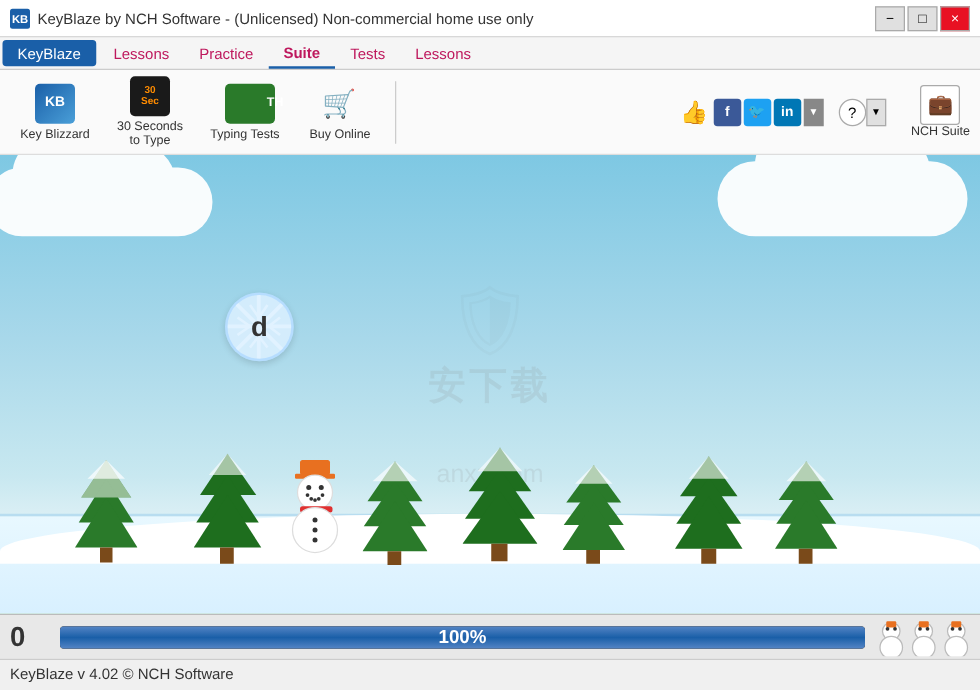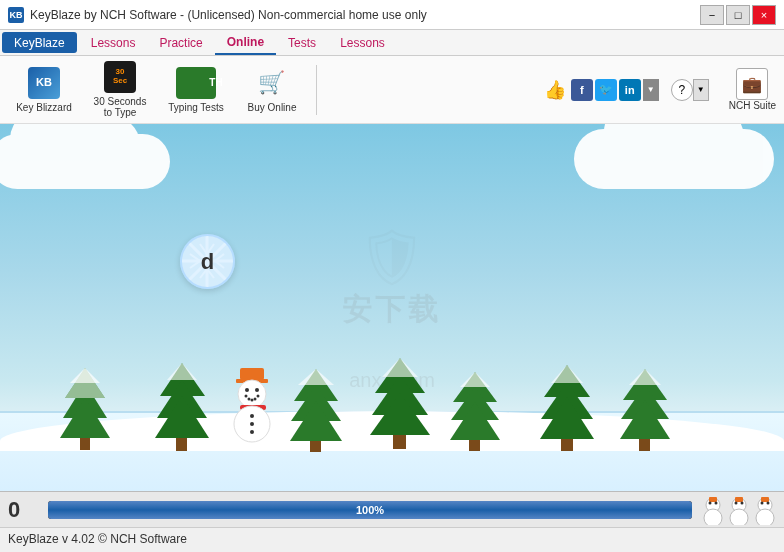--- a/index.html
+++ b/index.html
@@ -60,21 +60,21 @@
       height: 58px;
       cursor: pointer;
       border: 1px solid transparent;
       border-radius: 3px;
       padding: 4px;
       font-size: 10px;
       color: #333;
       text-align: center;
       gap: 3px;
     }
-    .tool-icon { width: 32px; height: 32px; display: flex; align-items: center; justify-content: center; }
+    .tool-icon { width: 32px; height: 32px; display: flex; align-items: center; }
     .toolbar-divider { width: 1px; height: 50px; background: #ccc; margin: 0 4px; }
     .toolbar-right { margin-left: auto; display: flex; align-items: center; gap: 4px; }
     .toolbar-social { display: flex; gap: 2px; }
     .social-btn { width: 22px; height: 22px; display: flex; align-items: center; justify-content: center; border-radius: 3px; cursor: pointer; font-size: 11px; font-weight: bold; color: white; }
     .social-fb { background: #3b5998; }
     .social-tw { background: #1da1f2; }
     .social-li { background: #0077b5; }
     .social-drop { background: #888; width: 16px; }
     .help-btn { width: 22px; height: 22px; border: 1px solid #aaa; border-radius: 50%; display: flex; align-items: center; justify-content: center; cursor: pointer; background: white; font-size: 12px; }
     .help-drop { background: #e0e0e0; border: 1px solid #aaa; width: 16px; height: 22px; display: flex; align-items: center; justify-content: center; cursor: pointer; font-size: 8px; }
@@ -215,21 +215,21 @@
       overflow: hidden;
     }
     #progress-bar-fill {
       height: 100%;
       background: linear-gradient(180deg, #5585c5 0%, #1a5fa8 50%, #5585c5 100%);
       border-radius: 3px;
       display: flex;
       align-items: center;
       justify-content: center;
     }
-    #progress-label { position: absolute; width: 100%; text-align: center; top: 50%; transform: translateY(-50%); font-size: 11px; color: white; font-weight: bold; }
+    #progress-label { position: absolute; width: 100%; text-align: center; top: 50%; transform: translateY(-50%); font-size: 15px; color: white; font-weight: bold; }
     #lives-area { display: flex; gap: 4px; }
 
     
     .pine-tree {
       position: absolute;
       bottom: 38px;
     }
     .pine-tree svg { display: block; }
   </style>
 </head>
@@ -244,21 +244,21 @@
     <div class="title-btn">−</div>
     <div class="title-btn">□</div>
     <div class="title-btn close">×</div>
   </div>
 </div>
 
 <div id="menu-bar">
   <div class="menu-item active">KeyBlaze</div>
   <div class="menu-item">Lessons</div>
   <div class="menu-item">Practice</div>
-  <div class="menu-item" style="font-weight:bold; border-bottom: 2px solid #1a5fa8;">Online</div>
+  <div class="menu-item" style="font-weight:bold; border-bottom: 2px solid #1a5fa8;">Suite</div>
   <div class="menu-item">Tests</div>
   <div class="menu-item">Lessons</div>
 </div>
 
 <div id="toolbar">
   <div class="tool-btn">
     <div class="tool-icon">
       <div class="kb-icon" style="font-size:11px; line-height:1.1; text-align:center;">KB</div>
     </div>
     <span>Key Blizzard</span>

